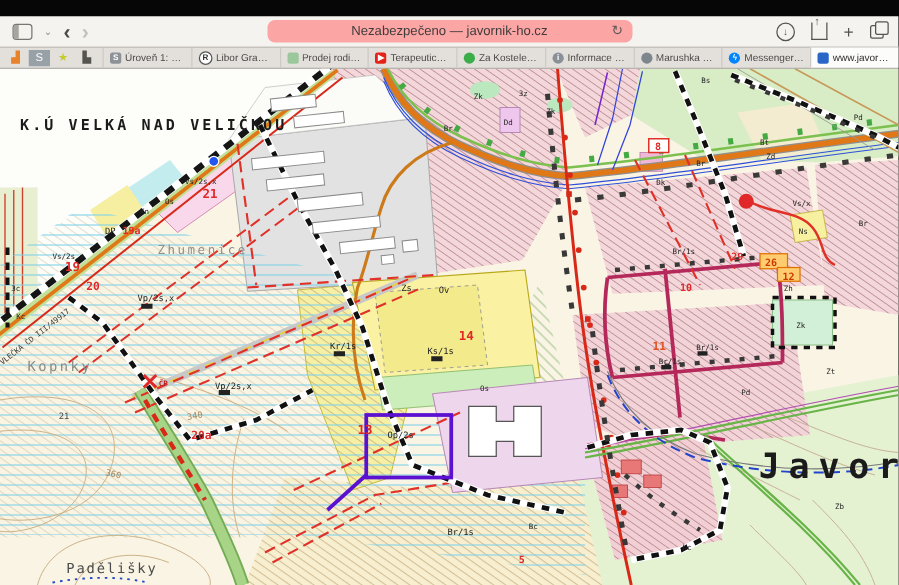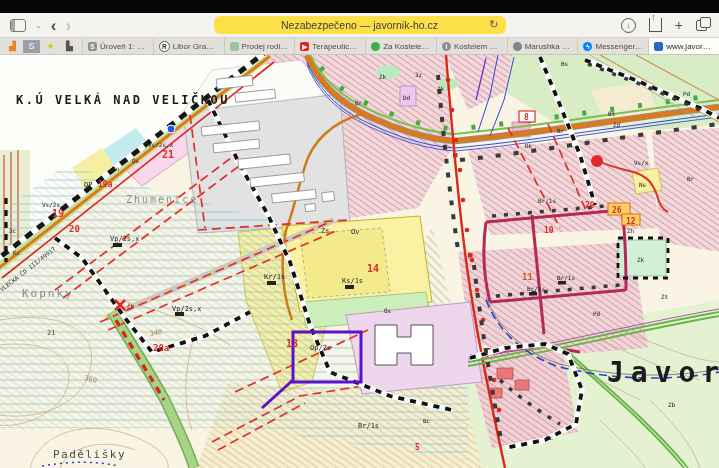--- a/index.html
+++ b/index.html
@@ -7,21 +7,21 @@
   .top-strip{position:absolute;top:0;left:0;width:719px;height:13px;background:#060606;}
   
   .toolbar{position:absolute;top:13px;left:0;width:719px;height:25px;background:#f5f3f0;border-bottom:1px solid #d6d2cd;box-sizing:border-box;}
   .tb-left{position:absolute;left:10px;top:0;height:24px;display:flex;align-items:center;gap:9px;color:#5a5a5a;}
   .sb-icon{width:14px;height:11px;border:1.4px solid #787672;border-radius:3px;position:relative;}
   .sb-icon::before{content:"";position:absolute;left:0;top:0;bottom:0;width:4px;background:#a8a49e;border-radius:1px 0 0 1px;}
   .chev{font-size:8px;color:#8f8b86;}
   .nav{font-size:17px;line-height:17px;font-weight:bold;}
   .nav.back{color:#4c4a47;}
   .nav.fwd{color:#c3bfba;}
-  .url-pill{position:absolute;left:50%;top:3px;transform:translateX(-50%);width:292px;height:18px;background:#fde047;border-radius:6px;display:flex;align-items:center;justify-content:center;font-size:10.5px;color:#3e3c3a;}
+  .url-pill{position:absolute;left:50%;top:3px;transform:translateX(-50%);width:292px;height:18px;background:#fca5a5;border-radius:6px;display:flex;align-items:center;justify-content:center;font-size:10.5px;color:#3e3c3a;}
   .reload{position:absolute;right:7px;top:2px;font-size:11px;color:#5a5855;}
   .tb-right{position:absolute;right:12px;top:0;height:24px;display:flex;align-items:center;gap:13px;color:#55534f;}
   .dl-icon{width:13px;height:13px;border:1.2px solid #55534f;border-radius:50%;font-size:8px;display:flex;align-items:center;justify-content:center;}
   .share-icon{width:11px;height:13px;border:1.2px solid #55534f;border-top:none;position:relative;font-size:9px;text-align:center;line-height:9px;}
   .share-icon span{position:absolute;top:-5px;left:1.5px;background:transparent;}
   .plus-icon{font-size:14px;line-height:14px;}
   .tabs-icon{width:9px;height:9px;border:1.2px solid #55534f;border-radius:2px;position:relative;}
   .tabs-icon::before{content:"";position:absolute;left:2.5px;top:-3.5px;width:9px;height:9px;border:1.2px solid #55534f;border-radius:2px;background:#f5f3f0;}
   
   .tabbar{position:absolute;top:38px;left:0;width:719px;height:17px;background:#e3e0dc;border-bottom:1px solid #c8c4bf;box-sizing:border-box;display:flex;align-items:stretch;}
@@ -86,21 +86,21 @@
         <div class="tab">
           <span class="fav" style="background: rgb(230, 33, 23); color: rgb(255, 255, 255); border-radius: 2px;">▶</span>
           <span class="tab-label">Terapeutická…</span>
         </div>
         <div class="tab">
           <span class="fav" style="background: rgb(59, 174, 74); color: rgb(255, 255, 255); border-radius: 50%;"></span>
           <span class="tab-label">Za Kostelem…</span>
         </div>
         <div class="tab">
           <span class="fav" style="background: rgb(138, 144, 151); color: rgb(255, 255, 255); border-radius: 50%;">i</span>
-          <span class="tab-label">Kostelem o…</span>
+          <span class="tab-label">Informace o…</span>
         </div>
         <div class="tab">
           <span class="fav" style="background: rgb(125, 133, 141); color: rgb(255, 255, 255); border-radius: 50%;"></span>
           <span class="tab-label">Marushka - 0…</span>
         </div>
         <div class="tab">
           <span class="fav" style="background: rgb(0, 132, 255); color: rgb(255, 255, 255); border-radius: 50%;">ϟ</span>
           <span class="tab-label">Messenger |…</span>
         </div>
         <div class="tab active">

